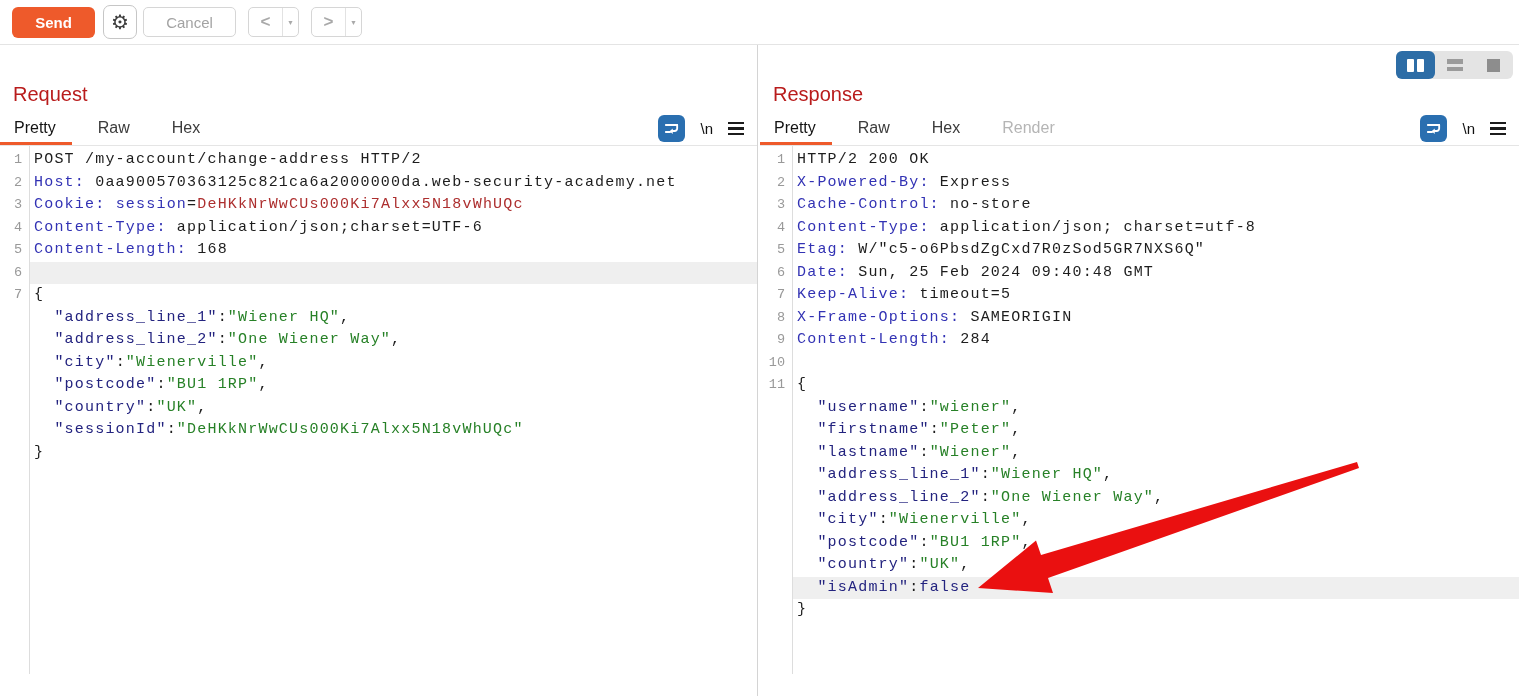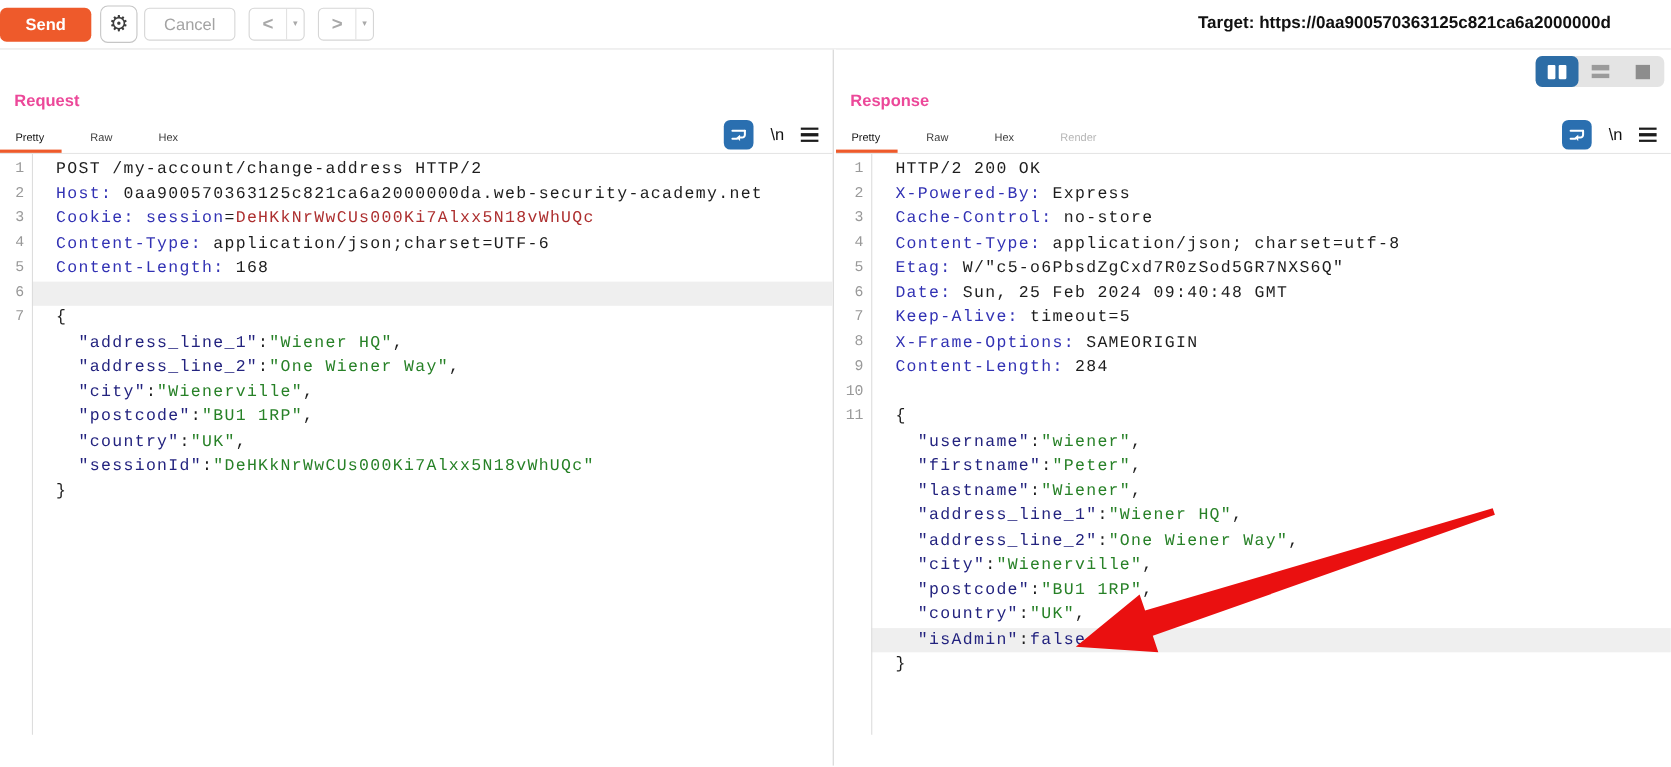--- a/index.html
+++ b/index.html
@@ -1,53 +1,53 @@
 <!DOCTYPE html>
 <html style="--accent_orange: #ee5a2b; --icon_blue: #2a6fb0; --header_name: #3232b4; --json_key: #23237f; --json_string: #278127; --cookie_value: #ad2f2f; --keyword: #23237f; --highlight_row: #efefef; --line_number: #999999; --arrow_red: #ea1010;"><head>
 <meta charset="utf-8">
 <style>
   * { margin:0; padding:0; box-sizing:border-box; }
   html,body { width:1519px; height:697px; overflow:hidden; background:#fff;
               font-family:"Liberation Sans","DejaVu Sans",sans-serif; }
 
   
   .toolbar { position:relative; height:45px; border-bottom:1px solid #e4e4e4;
-             display:flex; align-items:center; }
+             display:flex; align-items:center; padding-left:12px; }
   .send-btn { width:83px; height:31px; border:none; border-radius:6px;
               background:var(--accent_orange); color:#fff; font-weight:700;
               font-size:15px; cursor:pointer; font-family:inherit; }
   .gear-btn { width:34px; height:34px; margin-left:8px; background:#fff;
               border:1px solid #c6c6c6; border-radius:7px; display:flex;
               align-items:center; justify-content:center; cursor:pointer; }
   .gear-btn .gear { font-size:20px; color:#3d3d3d; line-height:1; }
-  .cancel-btn { width:83px; height:30px; margin-left:6px; background:#fff;
+  .cancel-btn { width:93px; height:30px; margin-left:6px; background:#fff;
                 border:1px solid #d6d6d6; border-radius:5px; color:#a3a3a3;
                 font-size:15px; font-family:inherit; cursor:pointer; }
   .split-btn { width:51px; height:30px; margin-left:12px; border:1px solid #d6d6d6;
                border-radius:5px; display:flex; overflow:hidden; background:#fff; }
   .split-btn .chev { flex:1; display:flex; align-items:center; justify-content:center;
                      color:#a9a9a9; font-size:17px; font-weight:700; cursor:pointer; }
   .split-btn .dd { width:16px; display:flex; align-items:center; justify-content:center;
                    border-left:1px solid #e2e2e2; color:#a9a9a9; font-size:7px; cursor:pointer; }
   .target { position:absolute; left:1089px; top:12px; font-size:15.5px; font-weight:700;
             color:#111; white-space:nowrap; }
 
   
   .main { display:flex; height:651px; position:relative; }
   .pane { position:relative; }
   .pane.left  { width:757px; }
   .splitter { width:3px; border-left:1px solid #d4d4d4; background:#fff; cursor:col-resize; }
   .pane.right { flex:1; }
 
-  .pane-title { font-size:15px; font-weight:700; color:#ec4899; margin:38px 0 0 13px; }
+  .pane-title { font-size:20px; font-weight:400; color:#b91c1c; margin:38px 0 0 13px; }
 
   .tabs { display:flex; align-items:flex-end; margin-top:13px; height:26px;
           padding-left:14px; position:relative; }
   .tab-list { display:flex; }
-  .tab { position:relative; margin-right:42px; font-size:10px; color:#3c3c3c;
+  .tab { position:relative; margin-right:42px; font-size:16px; color:#3c3c3c;
          padding-bottom:8px; cursor:pointer; }
   .tab.active { color:#141414; }
   .tab.active::after { content:""; position:absolute; left:-14px; right:-16px;
                        bottom:0; height:3px; background:var(--accent_orange); }
   .tab.disabled { color:#b5b5b5; cursor:default; }
 
   .tab-icons { position:absolute; right:13px; top:-4px; display:flex;
                align-items:center; gap:15px; }
   .wrap-icon { width:27px; height:27px; background:var(--icon_blue); border-radius:6px;
                display:flex; align-items:center; justify-content:center; cursor:pointer; }
@@ -61,21 +61,21 @@
             font-size:15px; letter-spacing:1.2px; color:#1d1d1d; height:529px;
             position:relative; overflow:hidden; }
   .gutter-line { position:absolute; top:0; bottom:-600px; width:1px; background:#ddd; z-index:2; }
   .pane.left  .gutter-line { left:29px; }
   .pane.right .gutter-line { left:32px; }
   .crow { display:flex; height:22.5px; line-height:22.5px; }
   .gutter { flex:none; text-align:right; color:var(--line_number); font-size:13.5px;
             letter-spacing:normal; padding-right:7px; background:#fff; }
   .pane.left  .gutter { width:29px; }
   .pane.right .gutter { width:32px; }
-  .codeln { flex:1; white-space:pre; padding-left:22px; }
+  .codeln { flex:1; white-space:pre; padding-left:5px; }
   .crow.hl .codeln { background:var(--highlight_row); }
 
   .sg-d { color:#1d1d1d; }
   .sg-h { color:var(--header_name); }
   .sg-k { color:var(--json_key); }
   .sg-s { color:var(--json_string); }
   .sg-r { color:var(--cookie_value); }
   .sg-b { color:var(--keyword); }
 
   
@@ -102,24 +102,20 @@
   </button>
   <button class="cancel-btn">Cancel</button>
   <div class="split-btn">
     <span class="chev">&lt;</span>
     <span class="dd">▼</span>
   </div>
   <div class="split-btn">
     <span class="chev">&gt;</span>
     <span class="dd">▼</span>
   </div>
-  <div class="target">
-    <span>Target:</span>
-    <span>https://0aa900570363125c821ca6a2000000d</span>
-  </div>
 </div>
 
 <div class="main">
 
   <section class="pane left">
     <h2 class="pane-title">Request</h2>
     <div class="tabs">
       <div class="tab-list">
           <div class="tab active">Pretty</div>
           <div class="tab">Raw</div>

